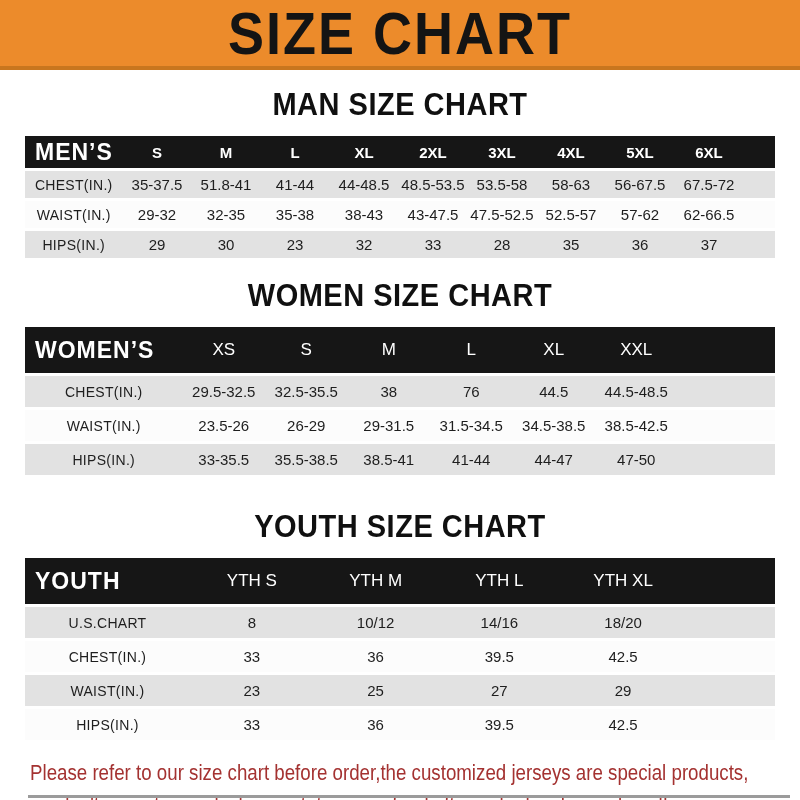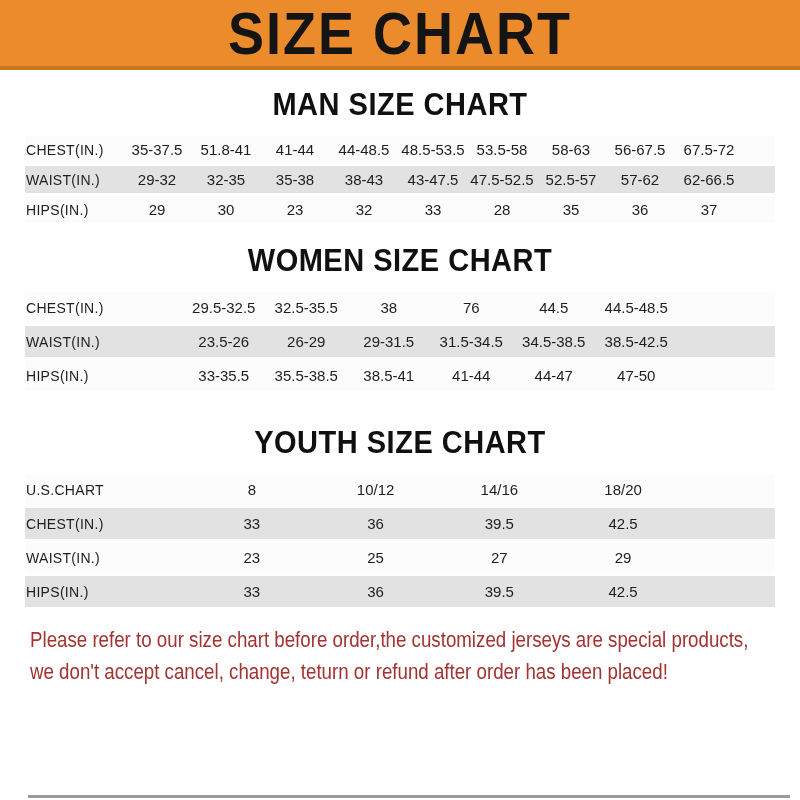--- a/index.html
+++ b/index.html
@@ -43,21 +43,21 @@
   th.row-label-header {
     text-align:left; padding-left:10px;
     font-size:23px; font-weight:bold; letter-spacing:1px;
   }
   th.col-header { text-align:center; }
   .table-men   th.col-header { font-size:15px; font-weight:bold; }
   .table-women th.col-header,
   .table-youth th.col-header { font-size:17px; font-weight:normal; }
 
   td.row-label {
-    font-size:14px; letter-spacing:0.3px; 
+    font-size:14px; letter-spacing:0.3px; text-align:center;
     color:var(--body-text,#1E1E1E);
   }
   td.value { font-size:15px; text-align:center; color:var(--body-text,#1E1E1E); }
 
   .table-men   tr.header-row th { height:30px; }
   .table-women tr.header-row th,
   .table-youth tr.header-row th { height:44px; }
   .table-men   td { height:25px; }
   .table-women td,
   .table-youth td { height:29px; }
@@ -93,20 +93,33 @@
           <col style="width: 9.2%;">
           <col style="width: 9.2%;">
           <col style="width: 9.2%;">
           <col style="width: 9.2%;">
           <col style="width: 9.2%;">
           <col style="width: 9.2%;">
           <col style="width: 9.2%;">
           <col style="width: 4.2%;">
         </colgroup>
         <tbody>
+          <tr class="header-row">
+            <th class="row-label-header">MEN’S</th>
+            <th class="col-header">S</th>
+            <th class="col-header">M</th>
+            <th class="col-header">L</th>
+            <th class="col-header">XL</th>
+            <th class="col-header">2XL</th>
+            <th class="col-header">3XL</th>
+            <th class="col-header">4XL</th>
+            <th class="col-header">5XL</th>
+            <th class="col-header">6XL</th>
+            <th class="spacer"></th>
+          </tr>
           <tr class="data-row">
             <td class="row-label">CHEST(IN.)</td>
             <td class="value">35-37.5</td>
             <td class="value">51.8-41</td>
             <td class="value">41-44</td>
             <td class="value">44-48.5</td>
             <td class="value">48.5-53.5</td>
             <td class="value">53.5-58</td>
             <td class="value">58-63</td>
             <td class="value">56-67.5</td>
@@ -149,20 +162,30 @@
           <col style="width: 21%;">
           <col style="width: 11%;">
           <col style="width: 11%;">
           <col style="width: 11%;">
           <col style="width: 11%;">
           <col style="width: 11%;">
           <col style="width: 11%;">
           <col style="width: 13%;">
         </colgroup>
         <tbody>
+          <tr class="header-row">
+            <th class="row-label-header">WOMEN’S</th>
+            <th class="col-header">XS</th>
+            <th class="col-header">S</th>
+            <th class="col-header">M</th>
+            <th class="col-header">L</th>
+            <th class="col-header">XL</th>
+            <th class="col-header">XXL</th>
+            <th class="spacer"></th>
+          </tr>
           <tr class="data-row">
             <td class="row-label">CHEST(IN.)</td>
             <td class="value">29.5-32.5</td>
             <td class="value">32.5-35.5</td>
             <td class="value">38</td>
             <td class="value">76</td>
             <td class="value">44.5</td>
             <td class="value">44.5-48.5</td>
             <td class="spacer"></td>
           </tr>
@@ -194,20 +217,28 @@
       <table class="size-table table-youth">
         <colgroup>
           <col style="width: 22%;">
           <col style="width: 16.5%;">
           <col style="width: 16.5%;">
           <col style="width: 16.5%;">
           <col style="width: 16.5%;">
           <col style="width: 12%;">
         </colgroup>
         <tbody>
+          <tr class="header-row">
+            <th class="row-label-header">YOUTH</th>
+            <th class="col-header">YTH S</th>
+            <th class="col-header">YTH M</th>
+            <th class="col-header">YTH L</th>
+            <th class="col-header">YTH XL</th>
+            <th class="spacer"></th>
+          </tr>
           <tr class="data-row">
             <td class="row-label">U.S.CHART</td>
             <td class="value">8</td>
             <td class="value">10/12</td>
             <td class="value">14/16</td>
             <td class="value">18/20</td>
             <td class="spacer"></td>
           </tr>
           <tr class="data-row">
             <td class="row-label">CHEST(IN.)</td>

